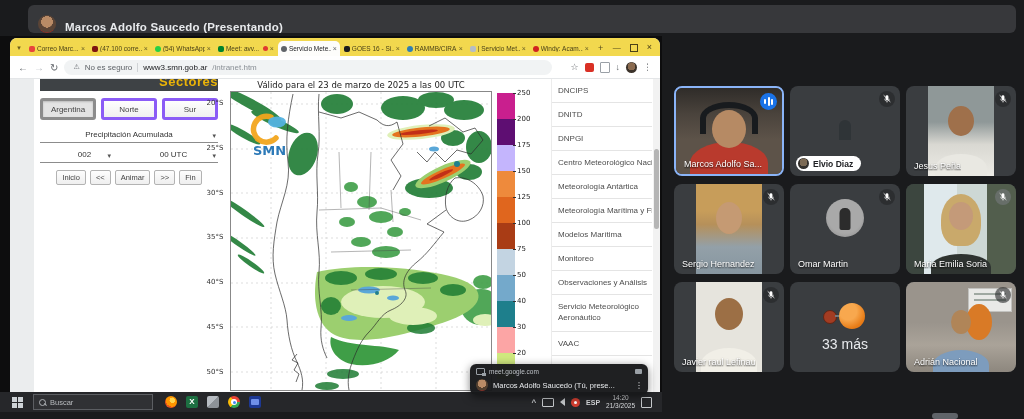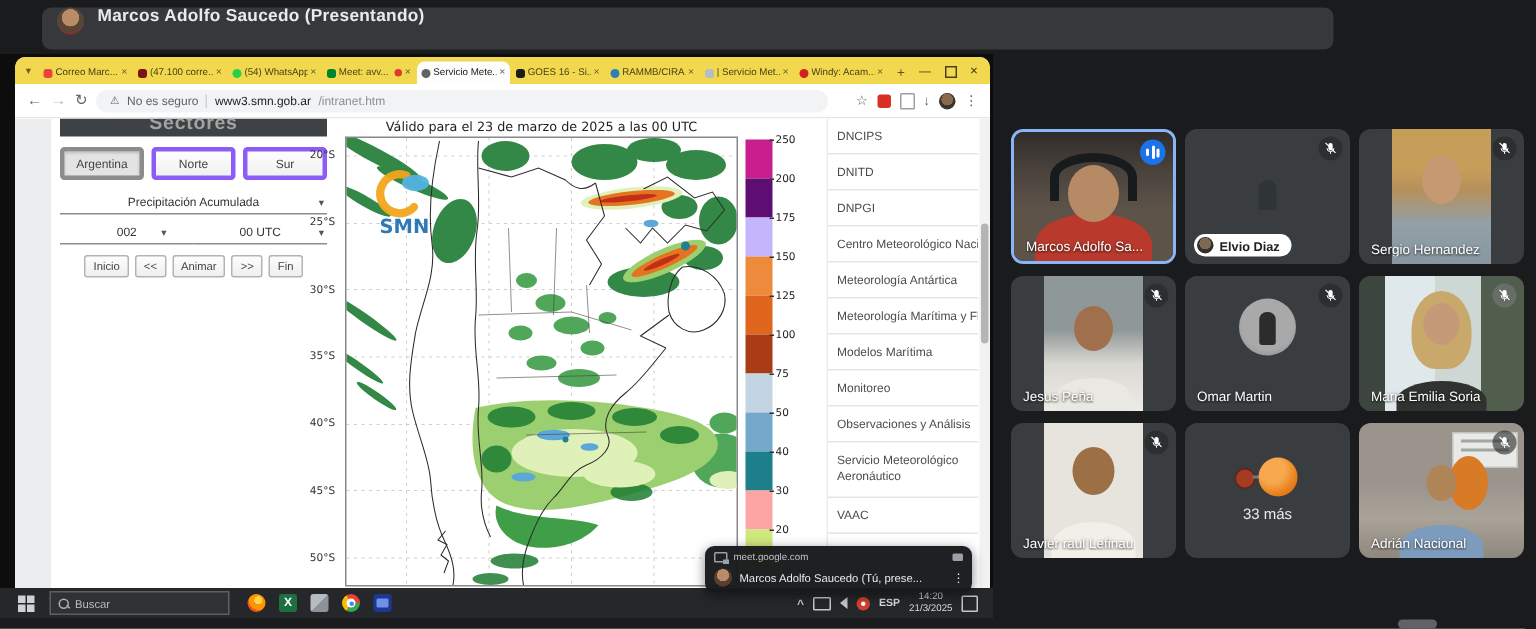--- a/index.html
+++ b/index.html
@@ -1,19 +1,19 @@
 <!DOCTYPE html>
 <html><head>
 <meta charset="utf-8">
 <style>
   html,body{margin:0;padding:0;background:#1a1b1d;width:1024px;height:419px;overflow:hidden;
     font-family:"Liberation Sans",sans-serif;-webkit-font-smoothing:antialiased;}
   
-  #banner{position:absolute;left:28px;top:5px;width:861px;height:28px;background:#37383b;border-radius:6px;
-    display:flex;align-items:flex-start;padding-left:10px;box-sizing:border-box}
+  #banner{position:absolute;left:28px;top:5px;width:988px;height:28px;background:#37383b;border-radius:6px;
+    display:flex;align-items:flex-end;padding-left:10px;box-sizing:border-box}
   #banner .avatar{width:18px;height:18px;border-radius:50%;
     background:radial-gradient(circle at 50% 38%,#b98b66 0 40%,#5a4436 41% 70%,#8c2f26 71%);margin-right:9px}
   #banner .btitle{color:#e8eaed;font-size:11.5px;font-weight:bold;letter-spacing:.2px}
   
   #screen{position:absolute;left:0;top:36px;width:662px;height:376px;background:#0d0d0e;overflow:hidden}
   #bwin{position:absolute;left:10px;top:2px;width:650px;height:354px;background:#fff;border-radius:7px 7px 0 0;overflow:hidden}
   
   #tabstrip{height:18px;background:#f2d84e;display:flex;align-items:flex-end;padding:0 2px}
   .tsearch{width:10px;height:10px;margin:0 2px 3px 2px;color:#6b5e1d;font-size:7px;line-height:10px;text-align:center}
   .tab{flex:1;max-width:63px;min-width:0;height:15px;margin-right:1px;display:flex;align-items:center;gap:2px;
@@ -42,21 +42,21 @@
   #addr .ext{display:flex;align-items:center;gap:6px;margin-left:auto}
   .extico{font-size:9px;color:#5f6368}
   .ext-red{width:9px;height:9px;background:#d93025;border-radius:2px}
   .ext-page{width:8px;height:9px;border:1px solid #9aa0a6;border-radius:1px}
   .ext-av{width:11px;height:11px;border-radius:50%;background:radial-gradient(circle at 50% 40%,#8a6a4f 0 45%,#3c332b 46%)}
   
   #content{position:relative;height:313px;background:#ffffff;overflow:hidden}
   #leftrail{position:absolute;left:0;top:0;width:24px;height:100%;background:#ebedee}
   
   #panel{position:absolute;left:30px;top:0;width:178px}
-  #sechead{height:12px;overflow:hidden;background:#3e4245;color:#a3a3a3;text-align:center}
+  #sechead{height:12px;overflow:hidden;background:#3e4245;color:#eab308;text-align:right}
   #sechead span{display:block;font-size:13px;line-height:19px;margin-top:-7px;font-weight:bold;letter-spacing:.5px}
   .regrow{display:flex;gap:5px;margin-top:7px}
   .regbtn{flex:1;height:16px;font-size:8px;color:#444;background:linear-gradient(#fefefe,#f0f0f0);
     border:3px solid #8b5cf6;border-radius:3px;display:flex;align-items:center;justify-content:center}
   .regbtn.active{background:#e3e3e3;border-color:#8c8c8c;box-shadow:inset 0 1px 2px rgba(0,0,0,.18)}
   .selrow{position:relative;margin-top:9px;border-bottom:1px solid #8c8c8c;height:13px;
     font-size:8px;color:#333;text-align:center;line-height:12px}
   .selrow .chev{position:absolute;right:2px;top:1px;font-size:7px;color:#555}
   .halfwrap{display:flex;gap:0;margin-top:2px}
   .halfwrap .selrow{flex:1;margin-top:4px}
@@ -171,21 +171,21 @@
   .pill{position:absolute;left:6px;bottom:5px;height:15px;background:#fff;border-radius:9px;display:flex;
     align-items:center;gap:4px;padding:0 8px 0 2px;z-index:3}
   .pill .pav{width:11px;height:11px;border-radius:50%;background:radial-gradient(circle at 50% 40%,#7c6a54 0 45%,#33302c 46%)}
   .pill span{font-size:8.5px;color:#202124;font-weight:bold}
   .overflowtile{display:flex;flex-direction:column;align-items:center;justify-content:center;gap:7px}
   .clus{position:relative;width:44px;height:26px}
   .clus .c1{position:absolute;left:0;top:7px;width:12px;height:12px;border-radius:50%;background:#a33c22;border:1px solid #5f2515}
   .clus .bar{position:absolute;left:12px;top:12px;width:10px;height:2px;background:#75797d}
   .clus .c2{position:absolute;right:2px;top:0;width:26px;height:26px;border-radius:50%;
     background:radial-gradient(circle at 35% 32%,#f8a84e 0 35%,#e77c17 70%,#d96b10)}
-  .morelabel{font-size:10px;color:#e8eaed}
+  .morelabel{font-size:14px;color:#e8eaed}
   #peek{position:absolute;left:932px;top:413px;width:26px;height:6px;border-radius:3px;background:#5f6368}
 </style>
 </head>
 <body>
 
 <div id="banner">
   <div class="avatar"></div>
   <div class="btitle">Marcos Adolfo Saucedo (Presentando)</div>
 </div>
 
@@ -551,46 +551,46 @@
           <line x1="4" y1="3" x2="20" y2="19" stroke="#fff" stroke-width="2"></line>
         </svg>
     </span>
     <span class="pill">
       <span class="pav"></span>
       <span>Elvio Diaz</span>
     </span>
   </div>
 
   <div class="tile">
-    <div class="vstrip strip-sergio">
+    <div class="vstrip strip-jesus">
+        <div class="bod"></div>
         <div class="head"></div>
       </div>
     <span class="micoff">
       <svg viewBox="0 0 24 24">
           <path fill="#fff" d="M12 15a3.5 3.5 0 0 0 3.5-3.5v-5a3.5 3.5 0 0 0-7 0v5A3.5 3.5 0 0 0 12 15z"></path>
           <path fill="none" stroke="#fff" stroke-width="1.6" d="M6.5 11.5a5.5 5.5 0 0 0 11 0M12 17v3.5"></path>
           <line x1="4" y1="3" x2="20" y2="19" stroke="#fff" stroke-width="2"></line>
         </svg>
     </span>
-    <span class="nm">Sergio Hernandez</span>
+    <span class="nm">Jesus Peña</span>
   </div>
 
   <div class="tile">
-    <div class="vstrip strip-jesus">
-        <div class="bod"></div>
+    <div class="vstrip strip-sergio">
         <div class="head"></div>
       </div>
     <span class="micoff">
       <svg viewBox="0 0 24 24">
           <path fill="#fff" d="M12 15a3.5 3.5 0 0 0 3.5-3.5v-5a3.5 3.5 0 0 0-7 0v5A3.5 3.5 0 0 0 12 15z"></path>
           <path fill="none" stroke="#fff" stroke-width="1.6" d="M6.5 11.5a5.5 5.5 0 0 0 11 0M12 17v3.5"></path>
           <line x1="4" y1="3" x2="20" y2="19" stroke="#fff" stroke-width="2"></line>
         </svg>
     </span>
-    <span class="nm">Jesus Peña</span>
+    <span class="nm">Sergio Hernandez</span>
   </div>
 
   <div class="tile">
     <span class="cav av-omar"></span>
     <span class="micoff">
       <svg viewBox="0 0 24 24">
           <path fill="#fff" d="M12 15a3.5 3.5 0 0 0 3.5-3.5v-5a3.5 3.5 0 0 0-7 0v5A3.5 3.5 0 0 0 12 15z"></path>
           <path fill="none" stroke="#fff" stroke-width="1.6" d="M6.5 11.5a5.5 5.5 0 0 0 11 0M12 17v3.5"></path>
           <line x1="4" y1="3" x2="20" y2="19" stroke="#fff" stroke-width="2"></line>
         </svg>

